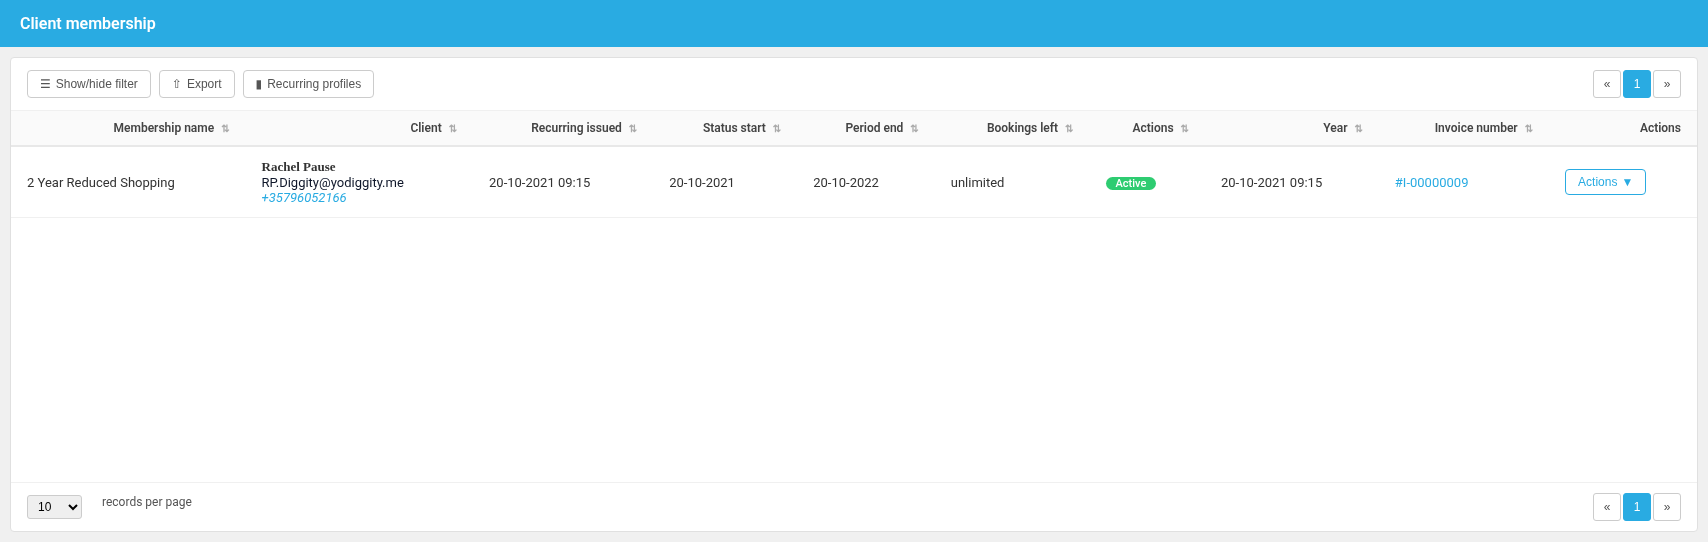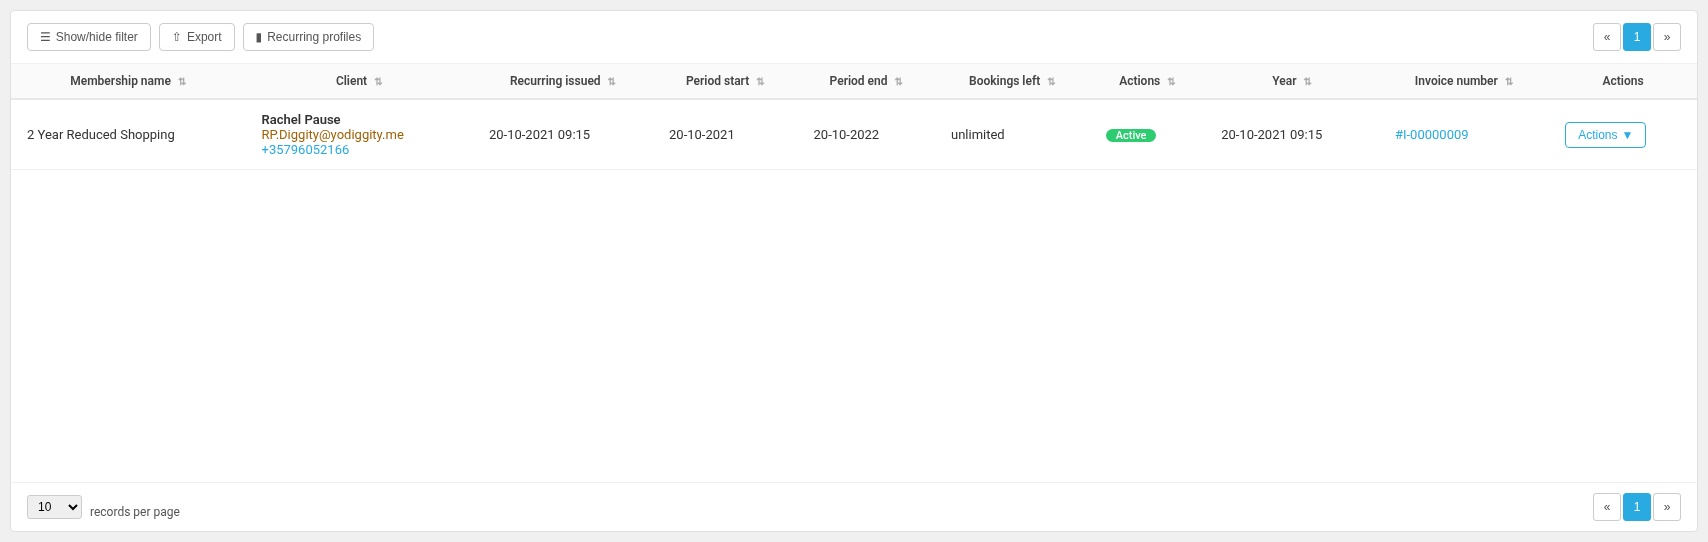--- a/index.html
+++ b/index.html
@@ -85,49 +85,51 @@
     table {
       width: 100%;
       border-collapse: collapse;
     }
     thead tr {
       background: #fafafa;
       border-bottom: 2px solid #e8e8e8;
     }
     th {
       padding: 10px 16px;
-      text-align: center;
+      text-align: right;
       font-weight: 600;
       font-size: 12px;
       color: #444;
       white-space: nowrap;
     }
     th .sort-icon {
       display: inline-block;
       margin-left: 4px;
       color: #aaa;
       font-size: 10px;
     }
     td {
       padding: 12px 16px;
       border-bottom: 1px solid #f0f0f0;
       font-size: 13px;
       vertical-align: middle;
     }
     .client-name {
       font-weight: 600;
       color: #333;
+      font-family: Liberation Serif, serif;
     }
     .client-email {
-      color: #a16207;
+      color: #0f172a;
       cursor: pointer;
     }
     .client-phone {
       color: #29abe2;
       cursor: pointer;
+      font-style: italic;
     }
     .status-badge {
       background: #2ecc71;
       color: white;
       padding: 0 10px;
       border-radius: 8px;
       font-size: 11px;
       font-weight: 500;
       display: inline-block;
     }
@@ -150,38 +152,41 @@
     }
     .footer-bar {
       padding: 10px 16px;
       display: flex;
       align-items: center;
       justify-content: space-between;
       border-top: 1px solid #f0f0f0;
     }
     .records-per-page {
       display: flex;
-      align-items: flex-end;
-      gap: 8px;
+      align-items: flex-start;
+      gap: 20px;
       font-size: 12px;
       color: #555;
     }
     .records-select {
       border: 1px solid #ccc;
       border-radius: 3px;
       padding: 3px 6px;
       font-size: 12px;
       cursor: pointer;
     }
   </style>
 </head>
 <body>
 
 <div class="page-wrapper">
 
+  <div class="header-bar">
+    <span>Client membership</span>
+  </div>
 
   <div class="main-content">
 
     <div class="toolbar">
       <div class="toolbar-left">
         <button class="toolbar-btn">
           <span>☰</span>
           <span>Show/hide filter</span>
         </button>
         <button class="toolbar-btn">
@@ -216,21 +221,21 @@
             </th>
             <th>
               <span>Client</span>
               <span class="sort-icon">⇅</span>
             </th>
             <th>
               <span>Recurring issued</span>
               <span class="sort-icon">⇅</span>
             </th>
             <th>
-              <span>Period start</span>
+              <span>Status start</span>
               <span class="sort-icon">⇅</span>
             </th>
             <th>
               <span>Period end</span>
               <span class="sort-icon">⇅</span>
             </th>
             <th>
               <span>Bookings left</span>
               <span class="sort-icon">⇅</span>
             </th>

